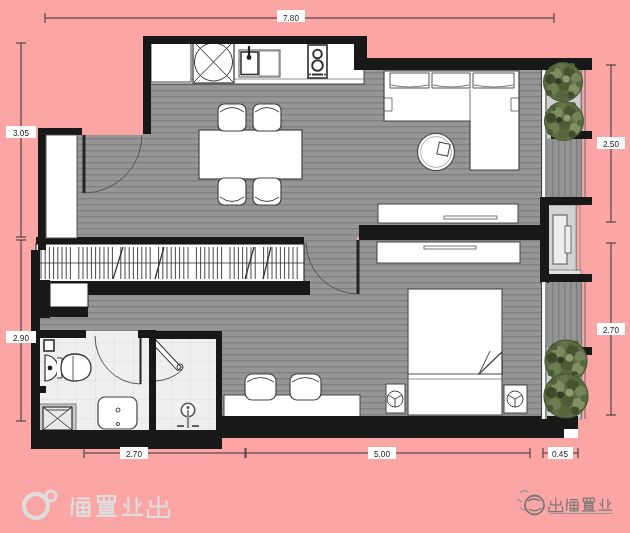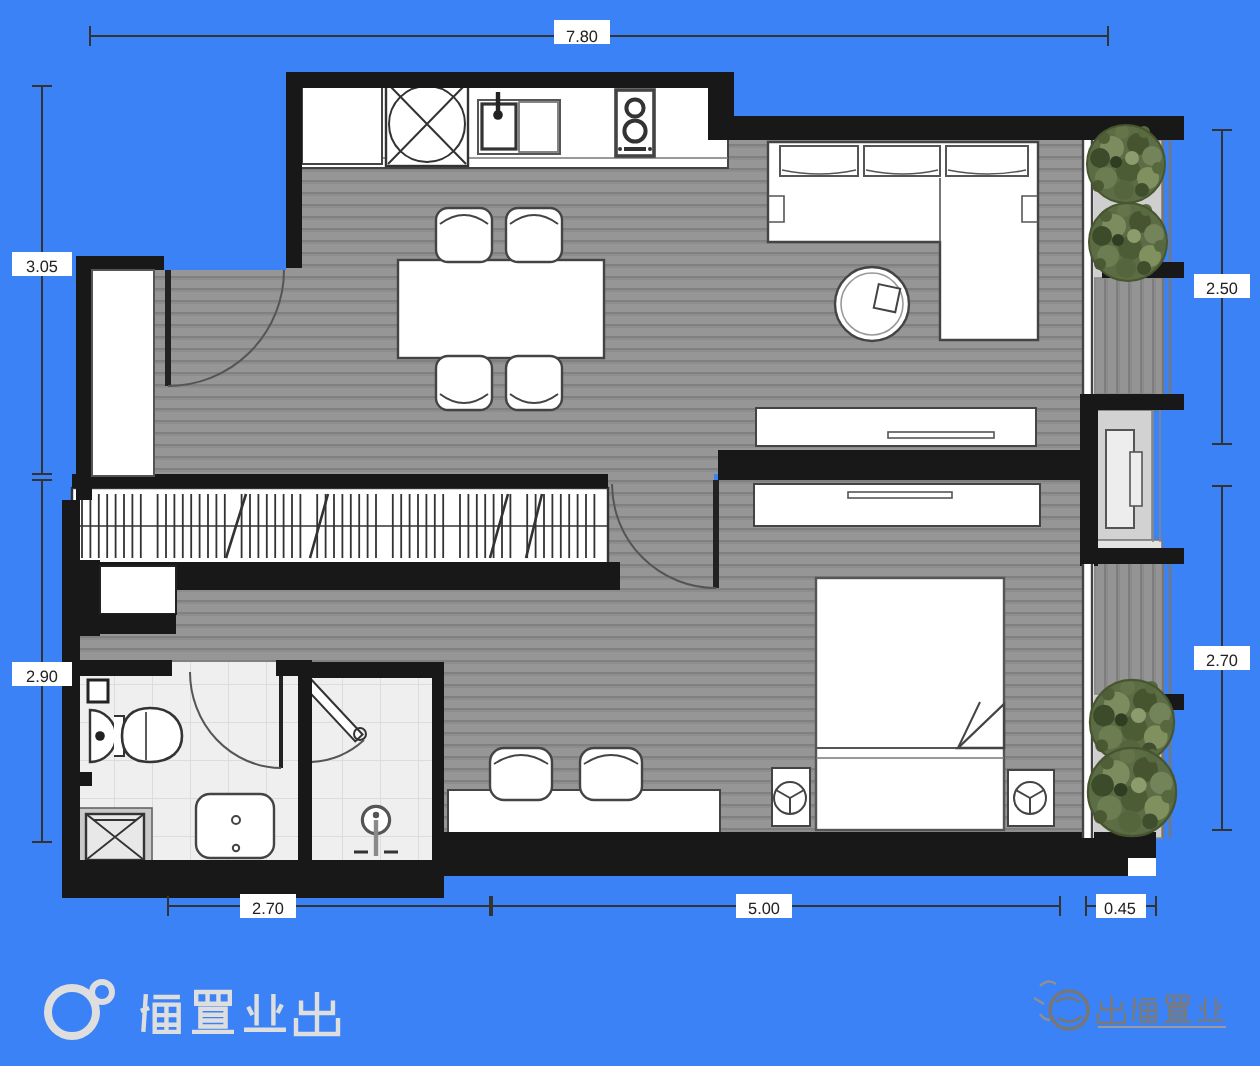--- a/index.html
+++ b/index.html
@@ -1,16 +1,16 @@
 <!DOCTYPE html>
 <html><head>
 <meta charset="utf-8">
 <style>
 html,body{margin:0;padding:0;background:#ffffff;}
-#page{position:relative;width:630px;height:533px;background:#3b82f6;font-family:"Liberation Sans",sans-serif;}
+#page{position:relative;width:630px;height:533px;background:#fca5a5;font-family:"Liberation Sans",sans-serif;}
 svg{position:absolute;top:0;left:0;}
 </style>
 </head>
 <body>
 <div id="page">
 <svg width="630" height="533" viewBox="0 0 630 533">
 <defs>
 <pattern id="fh" width="60" height="6" patternUnits="userSpaceOnUse">
   <rect width="60" height="6" fill="#969696"></rect>
   <rect width="60" height="2" y="0" fill="#8d8d8d"></rect>

